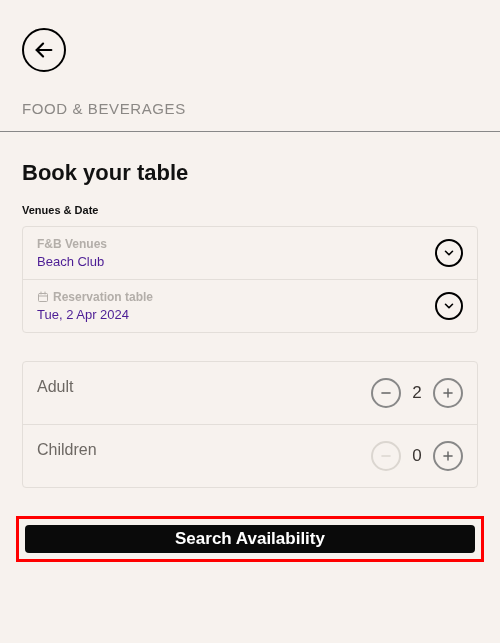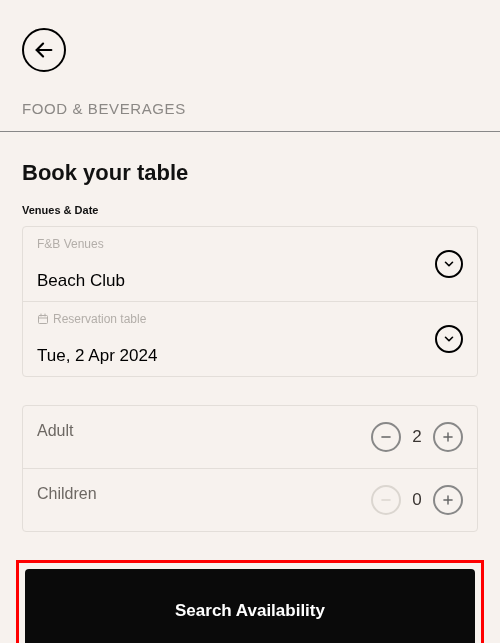--- a/index.html
+++ b/index.html
@@ -62,29 +62,29 @@
       justify-content: space-between;
       padding: 10px 14px 10px 14px;
       border-bottom: 1px solid #e3ded9;
       cursor: pointer;
     }
     .field-row:last-child { border-bottom: none; }
     .field-text { display: flex; flex-direction: column; flex: 1; }
     .field-label {
       color: #b3aea9;
       font-size: 12px;
-      font-weight: 400;
+      font-weight: 700;
       display: flex;
       align-items: center;
       gap: 4px;
     }
     .field-value {
-      color: #000000;
-      font-size: 17px;
-      margin-top: 20px;
+      color: #4c1d95;
+      font-size: 13px;
+      margin-top: 3px;
     }
     .chevron-circle {
       width: 28px;
       height: 28px;
       border: 2px solid #000;
       border-radius: 50%;
       display: flex;
       align-items: center;
       justify-content: center;
       flex-shrink: 0;
@@ -131,21 +131,21 @@
       border: 3px solid #ff0000;
       padding: 6px;
       margin: 0 16px 0 16px;
     }
     .search-btn {
       width: 100%;
       background: #0a0a0a;
       color: #fff;
       border: none;
       border-radius: 4px;
-      padding: 32px 0;
+      padding: 4px 0;
       font-size: 17px;
       font-weight: 600;
       cursor: pointer;
     }
   </style>
 </head>
 <body>
 
 <div class="header">
   <button class="back-btn">

